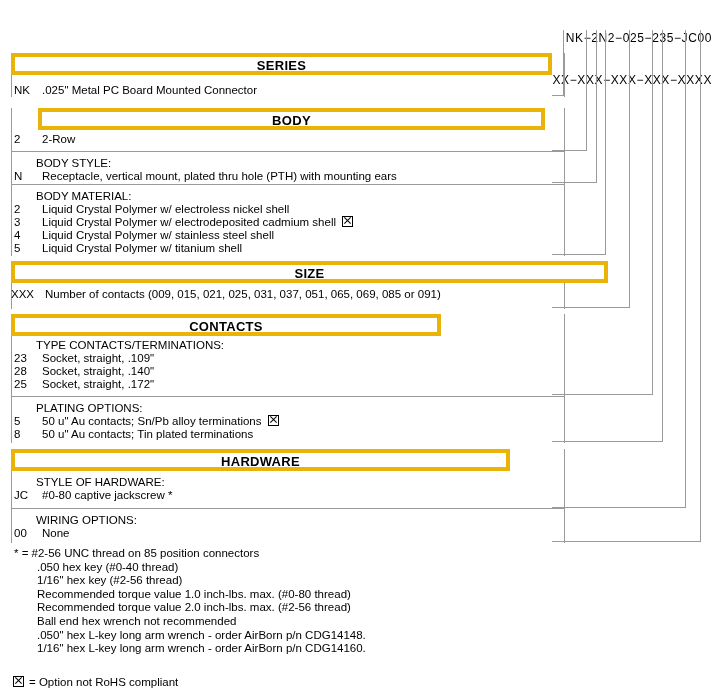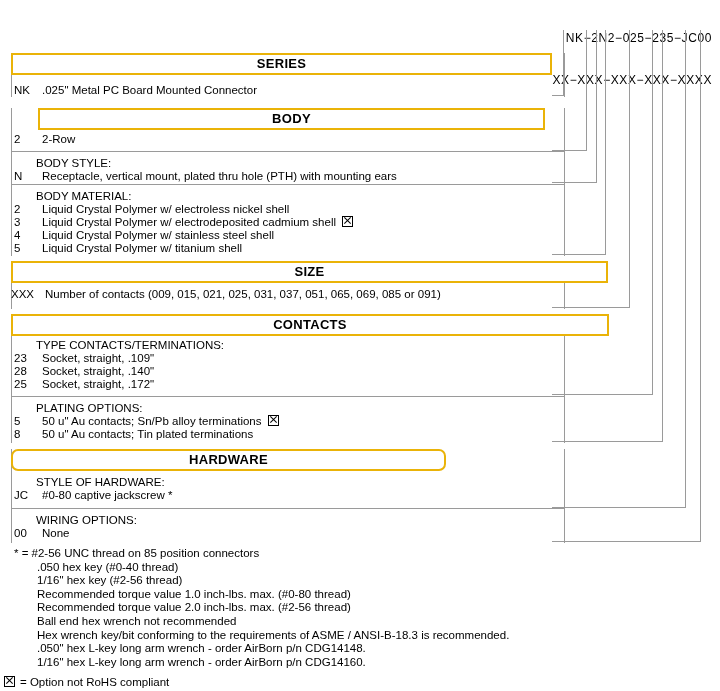--- a/index.html
+++ b/index.html
@@ -30,21 +30,21 @@
     left:11px;
     box-sizing:border-box;
     border-left:1px solid #9a9a9a;
     border-right:1px solid #9a9a9a;
   }
   .hdr{
     position:absolute;
     left:11px;
     height:22px;
     box-sizing:border-box;
-    border:2px solid #eab308;
+    border:4px solid #eab308;
     background:#fff;
     text-align:center;
     font-weight:bold;
     font-size:13px;
     line-height:18px;
     letter-spacing:.3px;
   }
   .rule{
     position:absolute;
     left:11px;
@@ -101,21 +101,21 @@
     left:14px;
     top:547px;
     font-size:11.5px;
     line-height:13.6px;
   }
   #footnote .fn-first{margin-left:0;}
   #footnote .fn-ind{margin-left:23px;}
 
   #rohsnote{
     position:absolute;
-    left:4px;
+    left:13px;
     top:676px;
     font-size:11.5px;
     line-height:13px;
   }
   #rohsnote .xbox{margin-left:0;margin-right:5px;}
 </style>
 </head>
 <body>
 
 <div id="partnum">
@@ -198,21 +198,21 @@
 </div>
 
 <div class="sec-outline" style="top:261px;width:554px;height:48px;"></div>
 <div class="hdr" style="top:261px;width:597px;">SIZE</div>
 <div class="row wide" style="top:288px;left:11px;">
   <span class="code">XXX</span>
   <span class="desc">Number of contacts (009, 015, 021, 025, 031, 037, 051, 065, 069, 085 or 091)</span>
 </div>
 
 <div class="sec-outline" style="top:314px;width:554px;height:129px;"></div>
-<div class="hdr" style="top:314px;width:598px;">CONTACTS</div>
+<div class="hdr" style="top:314px;width:430px;">CONTACTS</div>
 
 <div class="grp-title" style="top:339px;left:36px;">TYPE CONTACTS/TERMINATIONS:</div>
 <div class="row" style="top:352px;left:14px;">
   <span class="code">23</span>
   <span class="desc">Socket, straight, .109"</span>
 </div>
 <div class="row" style="top:365px;left:14px;">
   <span class="code">28</span>
   <span class="desc">Socket, straight, .140"</span>
 </div>
@@ -226,21 +226,21 @@
 <div class="row" style="top:415px;left:14px;">
   <span class="code">5</span>
   <span class="desc"><span>50 u" Au contacts; Sn/Pb alloy terminations</span><span class="xbox"></span></span>
 </div>
 <div class="row" style="top:428px;left:14px;">
   <span class="code">8</span>
   <span class="desc">50 u" Au contacts; Tin plated terminations</span>
 </div>
 
 <div class="sec-outline" style="top:449px;width:554px;height:94px;"></div>
-<div class="hdr" style="top:449px;width:435px;border-radius:7px;">HARDWARE</div>
+<div class="hdr" style="top:449px;width:499px;">HARDWARE</div>
 
 <div class="grp-title" style="top:476px;left:36px;">STYLE OF HARDWARE:</div>
 <div class="row" style="top:489px;left:14px;">
   <span class="code">JC</span>
   <span class="desc">#0-80 captive jackscrew *</span>
 </div>
 
 <div class="rule" style="top:508px;width:554px;"></div>
 <div class="grp-title" style="top:514px;left:36px;">WIRING OPTIONS:</div>
 <div class="row" style="top:527px;left:14px;">
@@ -248,20 +248,19 @@
   <span class="desc">None</span>
 </div>
 
 <div id="footnote">
   <div class="fn-first">* = #2-56 UNC thread on 85 position connectors</div>
   <div class="fn-ind">.050 hex key (#0-40 thread)</div>
   <div class="fn-ind">1/16" hex key (#2-56 thread)</div>
   <div class="fn-ind">Recommended torque value 1.0 inch-lbs. max. (#0-80 thread)</div>
   <div class="fn-ind">Recommended torque value 2.0 inch-lbs. max. (#2-56 thread)</div>
   <div class="fn-ind">Ball end hex wrench not recommended</div>
-  <div class="fn-ind">Hex wrench key/bit conforming to the requirements of ASME / ANSI-B-18.3 is recommended.</div>
   <div class="fn-ind">.050" hex L-key long arm wrench - order AirBorn p/n CDG14148.</div>
   <div class="fn-ind">1/16" hex L-key long arm wrench - order AirBorn p/n CDG14160.</div>
 </div>
 
 <div id="rohsnote">
   <span class="xbox"></span><span>= Option not RoHS compliant</span>
 </div>
 
 </body></html>

